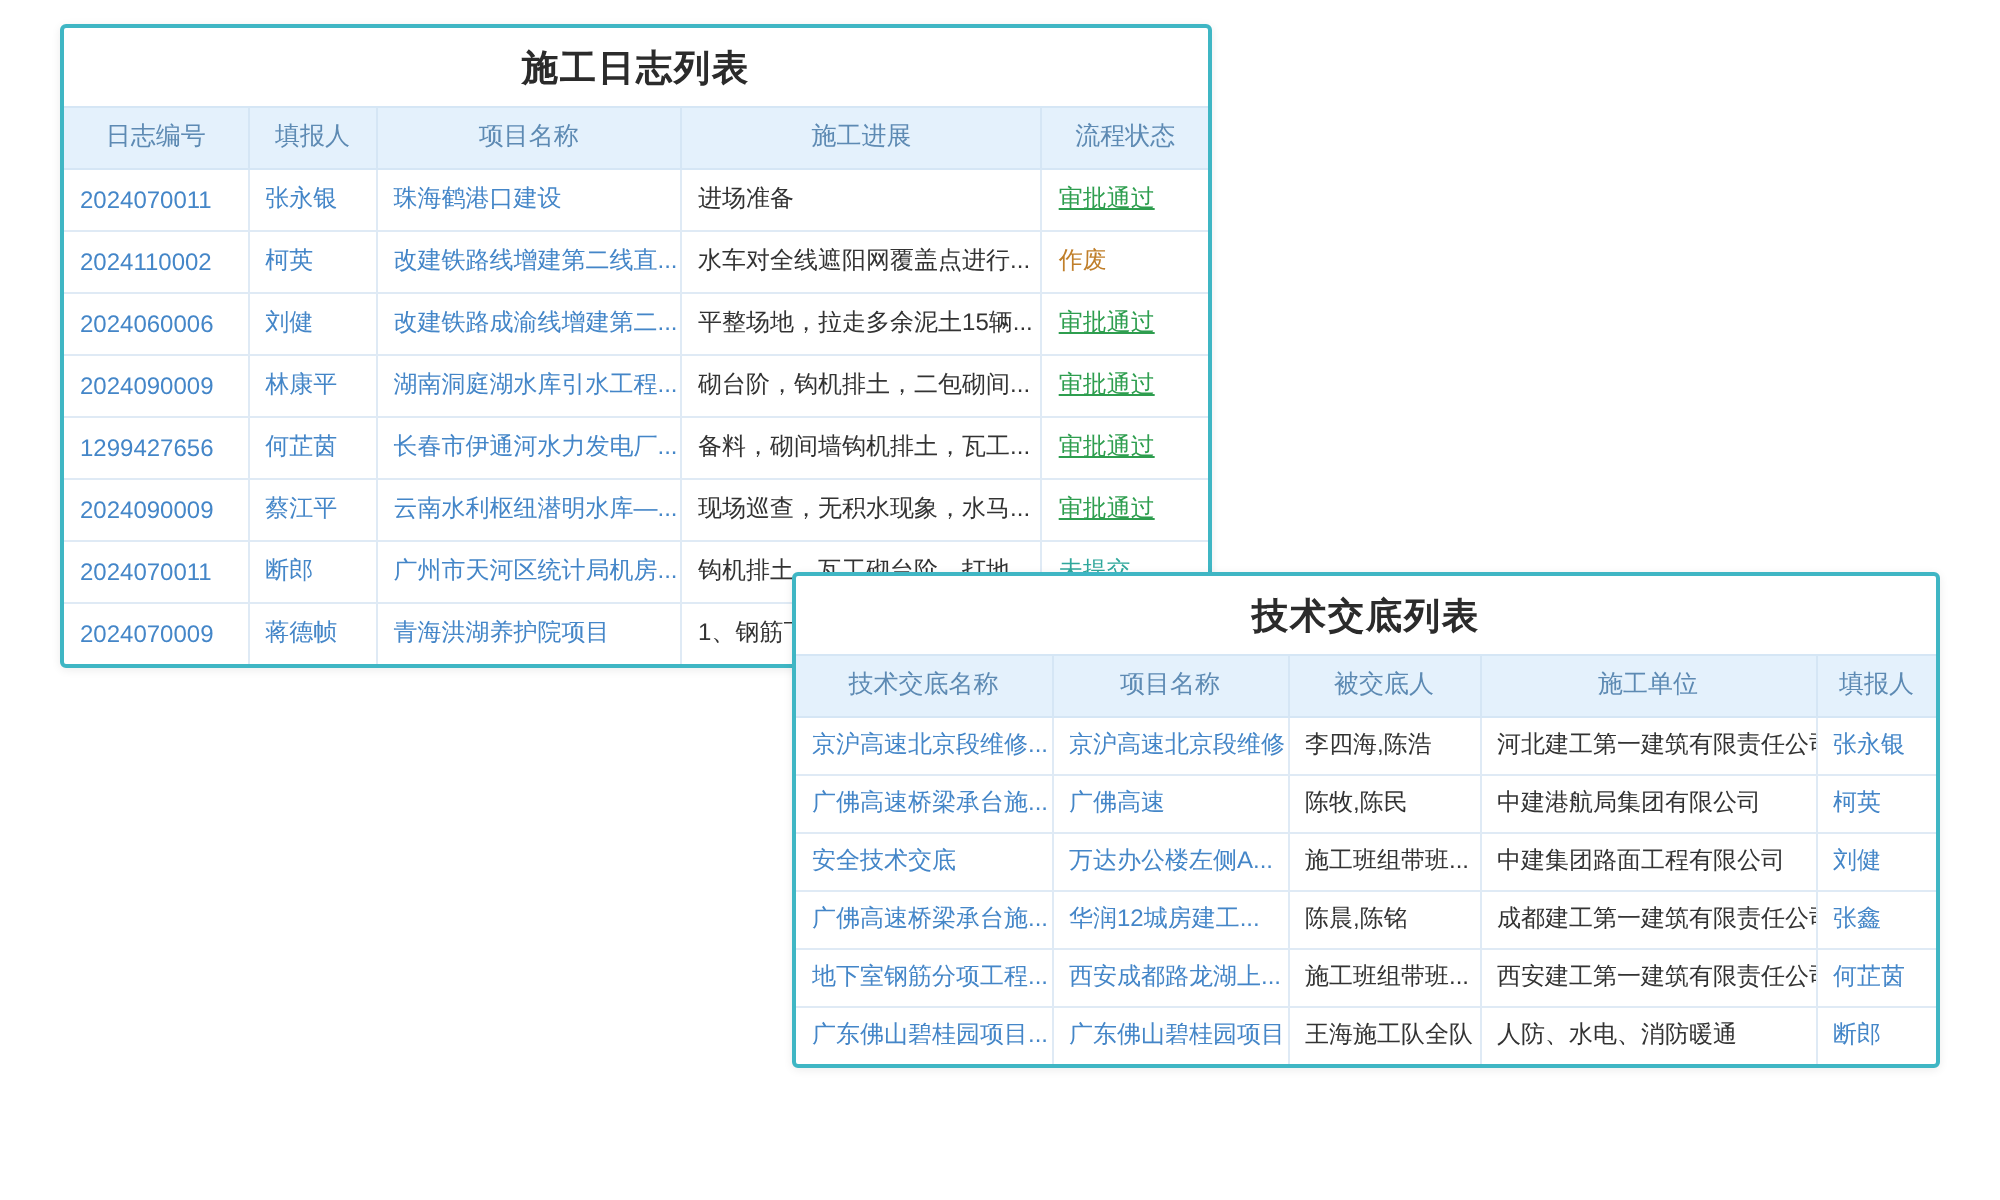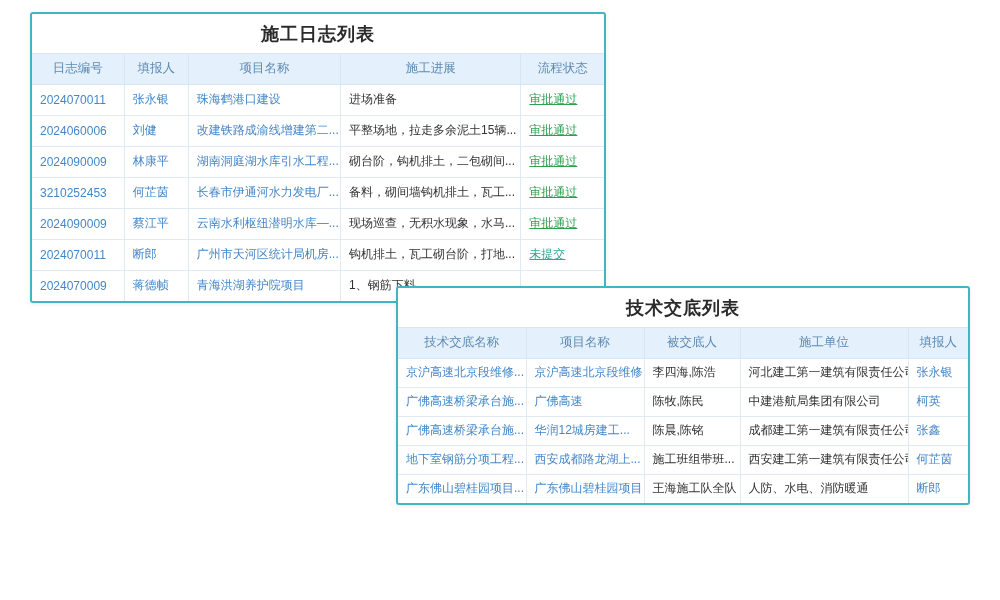--- a/index.html
+++ b/index.html
@@ -77,39 +77,46 @@
     <tbody>
 
         <tr>
           <td class="link c">2024070011</td>
           <td class="link c">张永银</td>
           <td class="link">珠海鹤港口建设</td>
           <td>进场准备</td>
           <td class="status c approved">审批通过</td>
         </tr>
 
+        <tr>
+          <td class="link c">2024110002</td>
+          <td class="link c">柯英</td>
+          <td class="link">改建铁路线增建第二线直...</td>
+          <td>水车对全线遮阳网覆盖点进行...</td>
+          <td class="status c voided">作废</td>
+        </tr>
 
         <tr>
           <td class="link c">2024060006</td>
           <td class="link c">刘健</td>
           <td class="link">改建铁路成渝线增建第二...</td>
           <td>平整场地，拉走多余泥土15辆...</td>
           <td class="status c approved">审批通过</td>
         </tr>
 
         <tr>
           <td class="link c">2024090009</td>
           <td class="link c">林康平</td>
           <td class="link">湖南洞庭湖水库引水工程...</td>
           <td>砌台阶，钩机排土，二包砌间...</td>
           <td class="status c approved">审批通过</td>
         </tr>
 
         <tr>
-          <td class="link c">3210252453</td>
+          <td class="link c">1299427656</td>
           <td class="link c">何芷茵</td>
           <td class="link">长春市伊通河水力发电厂...</td>
           <td>备料，砌间墙钩机排土，瓦工...</td>
           <td class="status c approved">审批通过</td>
         </tr>
 
         <tr>
           <td class="link c">2024090009</td>
           <td class="link c">蔡江平</td>
           <td class="link">云南水利枢纽潜明水库—...</td>
@@ -167,20 +174,27 @@
         </tr>
 
         <tr>
           <td class="link">广佛高速桥梁承台施...</td>
           <td class="link">广佛高速</td>
           <td>陈牧,陈民</td>
           <td>中建港航局集团有限公司</td>
           <td class="link c">柯英</td>
         </tr>
 
+        <tr>
+          <td class="link">安全技术交底</td>
+          <td class="link">万达办公楼左侧A...</td>
+          <td>施工班组带班...</td>
+          <td>中建集团路面工程有限公司</td>
+          <td class="link c">刘健</td>
+        </tr>
 
         <tr>
           <td class="link">广佛高速桥梁承台施...</td>
           <td class="link">华润12城房建工...</td>
           <td>陈晨,陈铭</td>
           <td>成都建工第一建筑有限责任公司</td>
           <td class="link c">张鑫</td>
         </tr>
 
         <tr>

